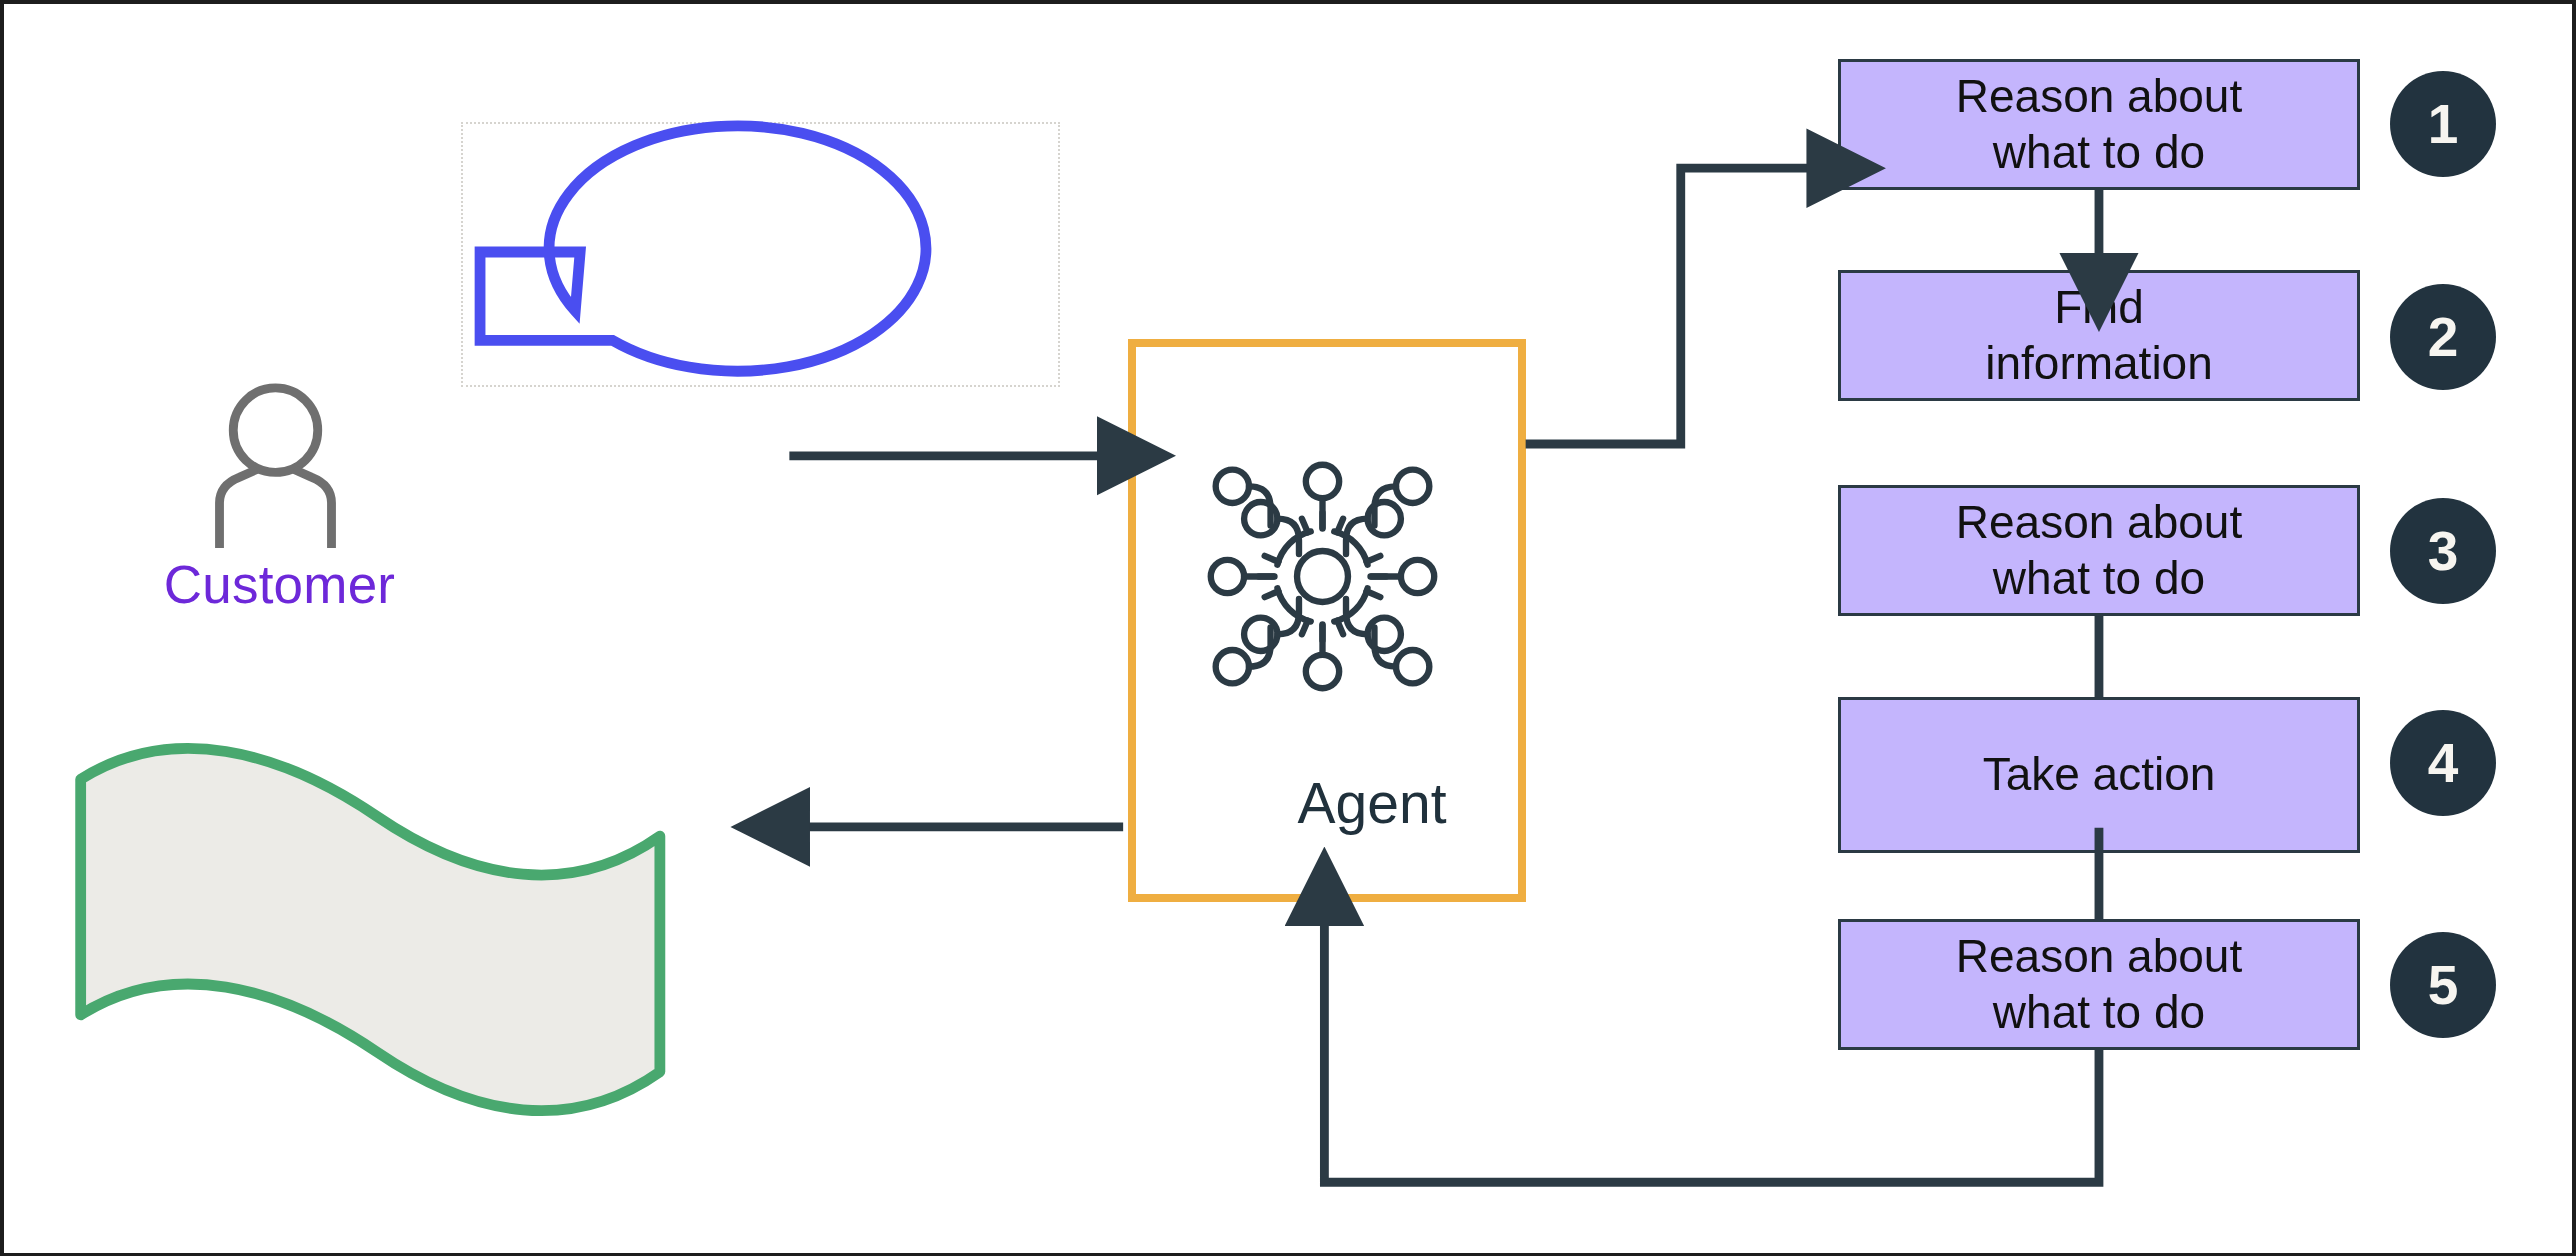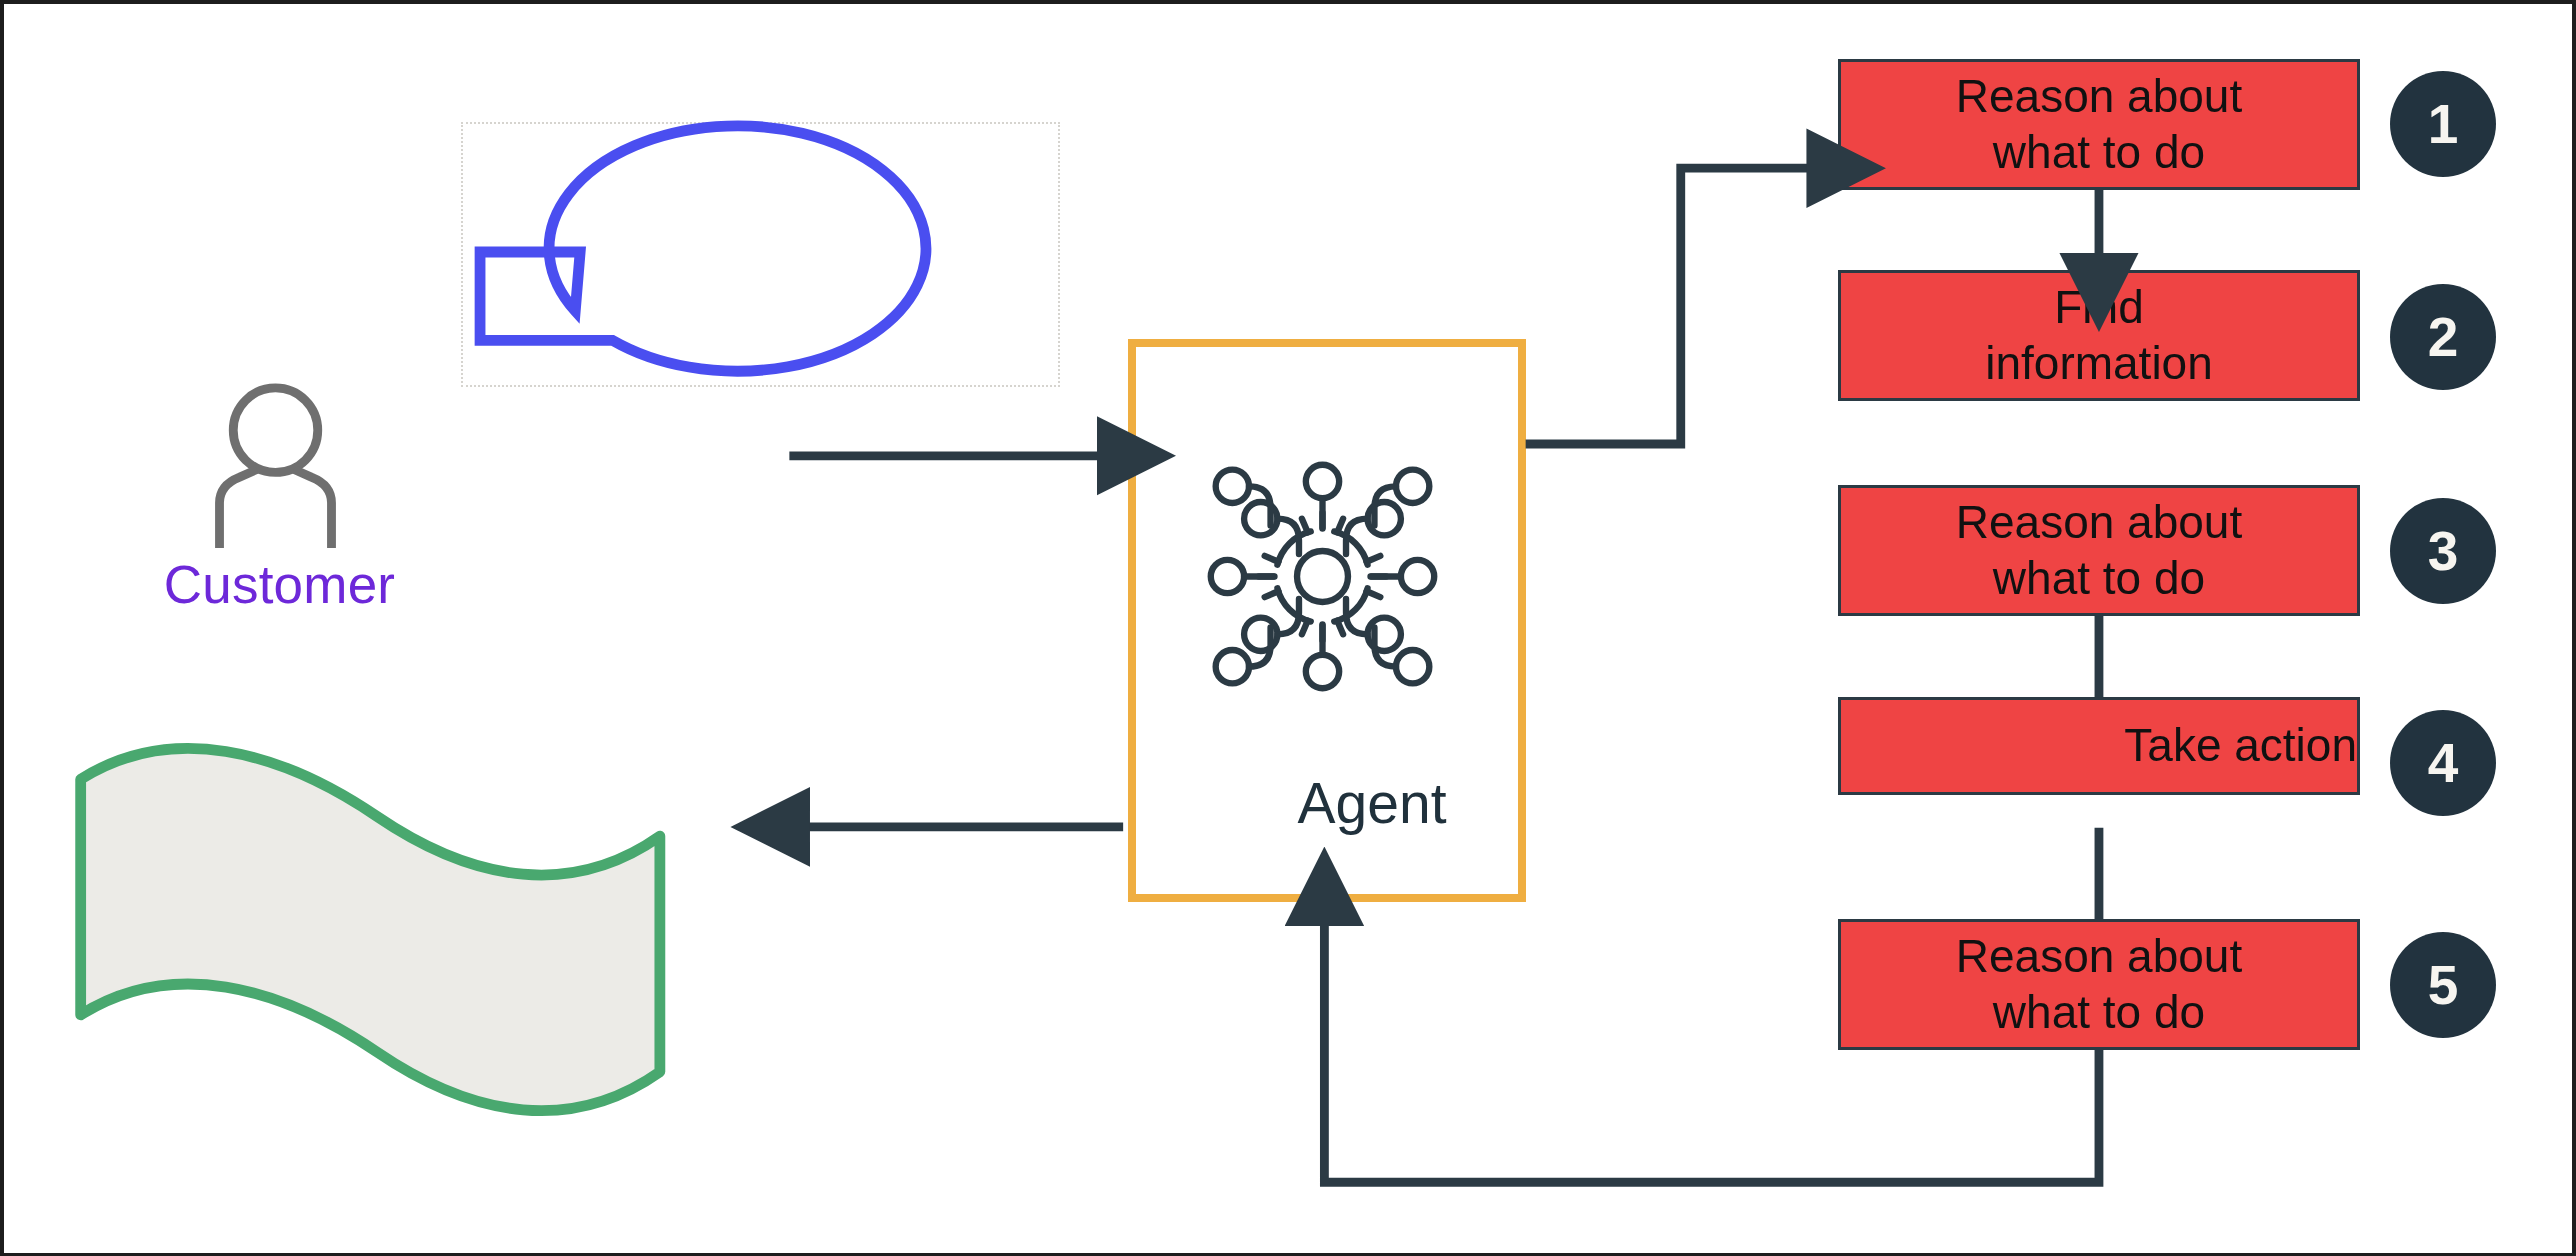--- a/index.html
+++ b/index.html
@@ -75,36 +75,36 @@
     left: 1124px; top: 766px; width: 398px;
     text-align: center;
     font-size: 57px;
     color: #20313c;
     padding-left: 45px;
   }
 
   
   .step-box {
     width: 522px;
-    background: #ef4444;
+    background: #c4b5fd;
     border: 3.9px solid #2b3a44;
     box-sizing: border-box;
     display: flex;
     align-items: center;
     justify-content: center;
     text-align: center;
     font-size: 46px;
     line-height: 1.2;
     color: #111111;
     left: 1834px;
   }
   #step-1 { top: 55px;  height: 131px; }
   #step-2 { top: 266px; height: 131px; }
   #step-3 { top: 481px; height: 131px; }
-  #step-4 { top: 693px; height: 98px; justify-content: flex-end; }
+  #step-4 { top: 693px; height: 156px; }
   #step-5 { top: 915px; height: 131px; }
 
   .badge {
     width: 106px; height: 106px;
     border-radius: 50%;
     background: #22333f;
     color: #f7f5f0;
     font-size: 55px;
     font-weight: bold;
     display: flex;

